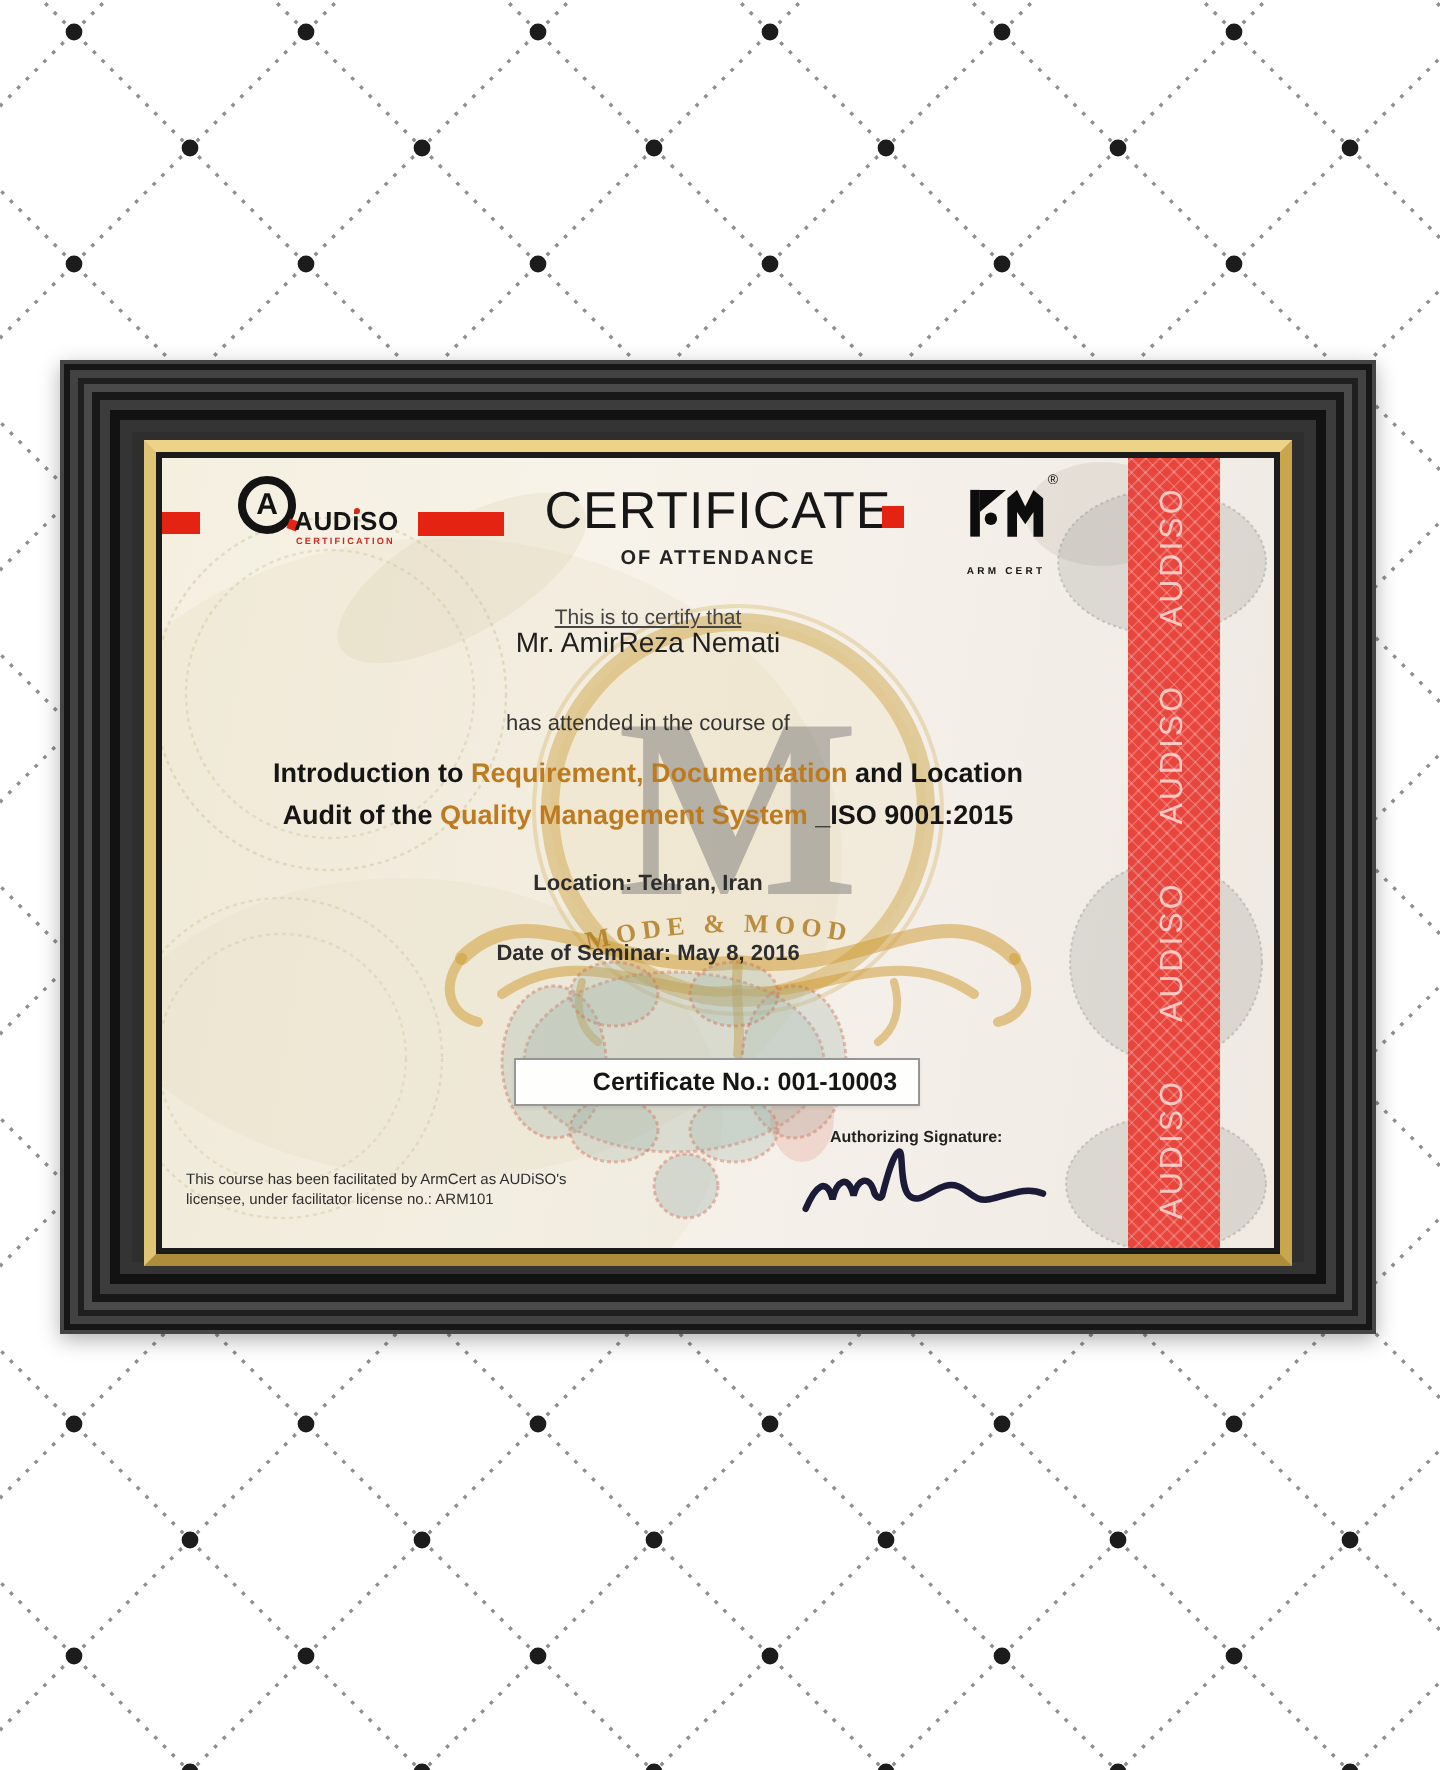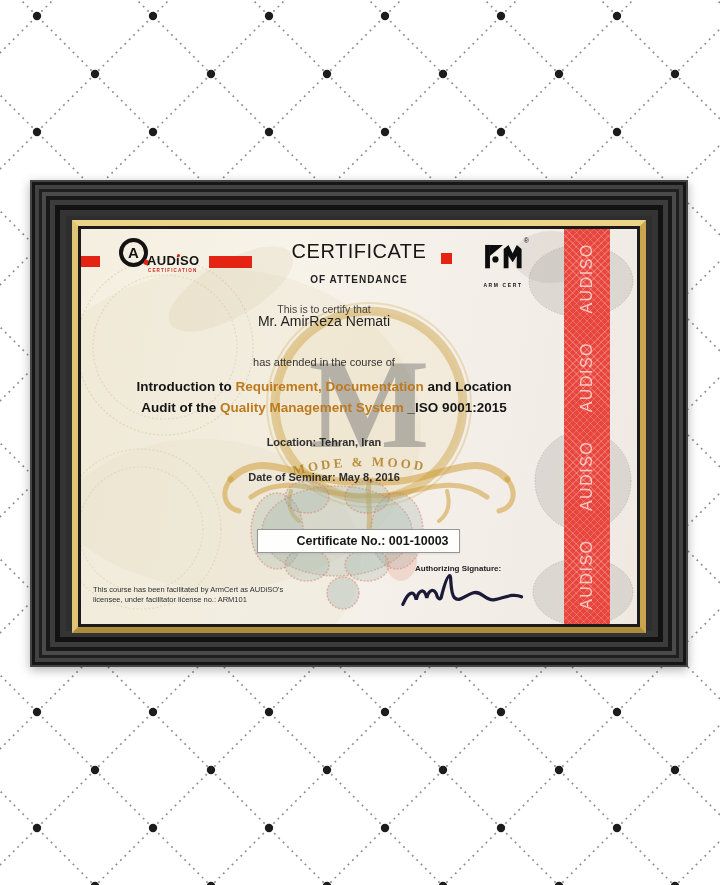--- a/index.html
+++ b/index.html
@@ -46,30 +46,30 @@
   .bar-mid{left:128px;top:27px;width:43px;height:12px;}
   .title-sq{left:360px;top:24px;width:11px;height:11px;}
 
   .audiso-circle{left:38px;top:9px;width:21px;height:21px;border:4px solid #131313;border-radius:50%;
           display:flex;align-items:center;justify-content:center;font-weight:bold;font-size:15px;color:#131313;}
   .audiso-tick{left:63px;top:31px;width:5px;height:5px;background:#e42313;transform:rotate(20deg);}
   .audiso-name{left:66px;top:24px;font-weight:bold;font-size:13px;letter-spacing:.3px;color:#141414;}
   .audiso-idot{left:96px;top:25px;width:3px;height:3px;background:#e42313;border-radius:50%;}
   .audiso-tag{left:67px;top:39px;font-size:4.6px;letter-spacing:1.1px;color:#cc2a1e;font-weight:bold;}
 
-  .cert-title{left:0;right:0;top:11px;text-align:center;font-size:20px;letter-spacing:.5px;color:#161616;}
+  .cert-title{left:0;right:0;top:11px;text-align:center;font-size:26px;letter-spacing:.5px;color:#161616;}
   .cert-sub{left:0;right:0;top:45px;text-align:center;font-size:10px;font-weight:bold;letter-spacing:1px;color:#222;}
 
   .armcert{left:394px;top:10px;width:56px;text-align:center;}
   .armcert .reg{position:absolute;right:2px;top:-2px;font-size:7px;color:#111;}
   .armcert-label{font-size:5px;letter-spacing:1.6px;color:#111;font-weight:bold;margin-top:1px;}
 
   
   .ctr{position:absolute;left:0;right:70px;text-align:center;z-index:2;}
-  .certify{top:74px;font-size:10.5px;color:#454545;}
+  .certify{top:74px;font-size:10.5px;color:#454545;text-decoration:underline;}
   .recipient{top:84px;font-size:14px;font-weight:normal;color:#1f1f1f;}
   .attended{top:127px;font-size:11px;color:#333;}
   .course{top:147px;font-size:13.5px;font-weight:bold;line-height:21px;color:#151515;}
   .course .hl{color:#bd7a1e;}
   .loc{top:207px;font-size:11px;font-weight:bold;color:#2d2d2d;}
   .date{top:242px;font-size:11px;font-weight:bold;color:#2d2d2d;}
 
   .certbox{position:absolute;left:176px;top:300px;width:173px;height:22px;z-index:2;
            background:#fefefc;border:1px solid #969696;box-shadow:0 1px 2px rgba(0,0,0,.08);
            font-size:12.5px;font-weight:bold;line-height:22px;text-align:center;color:#161616;padding-left:28px;}

